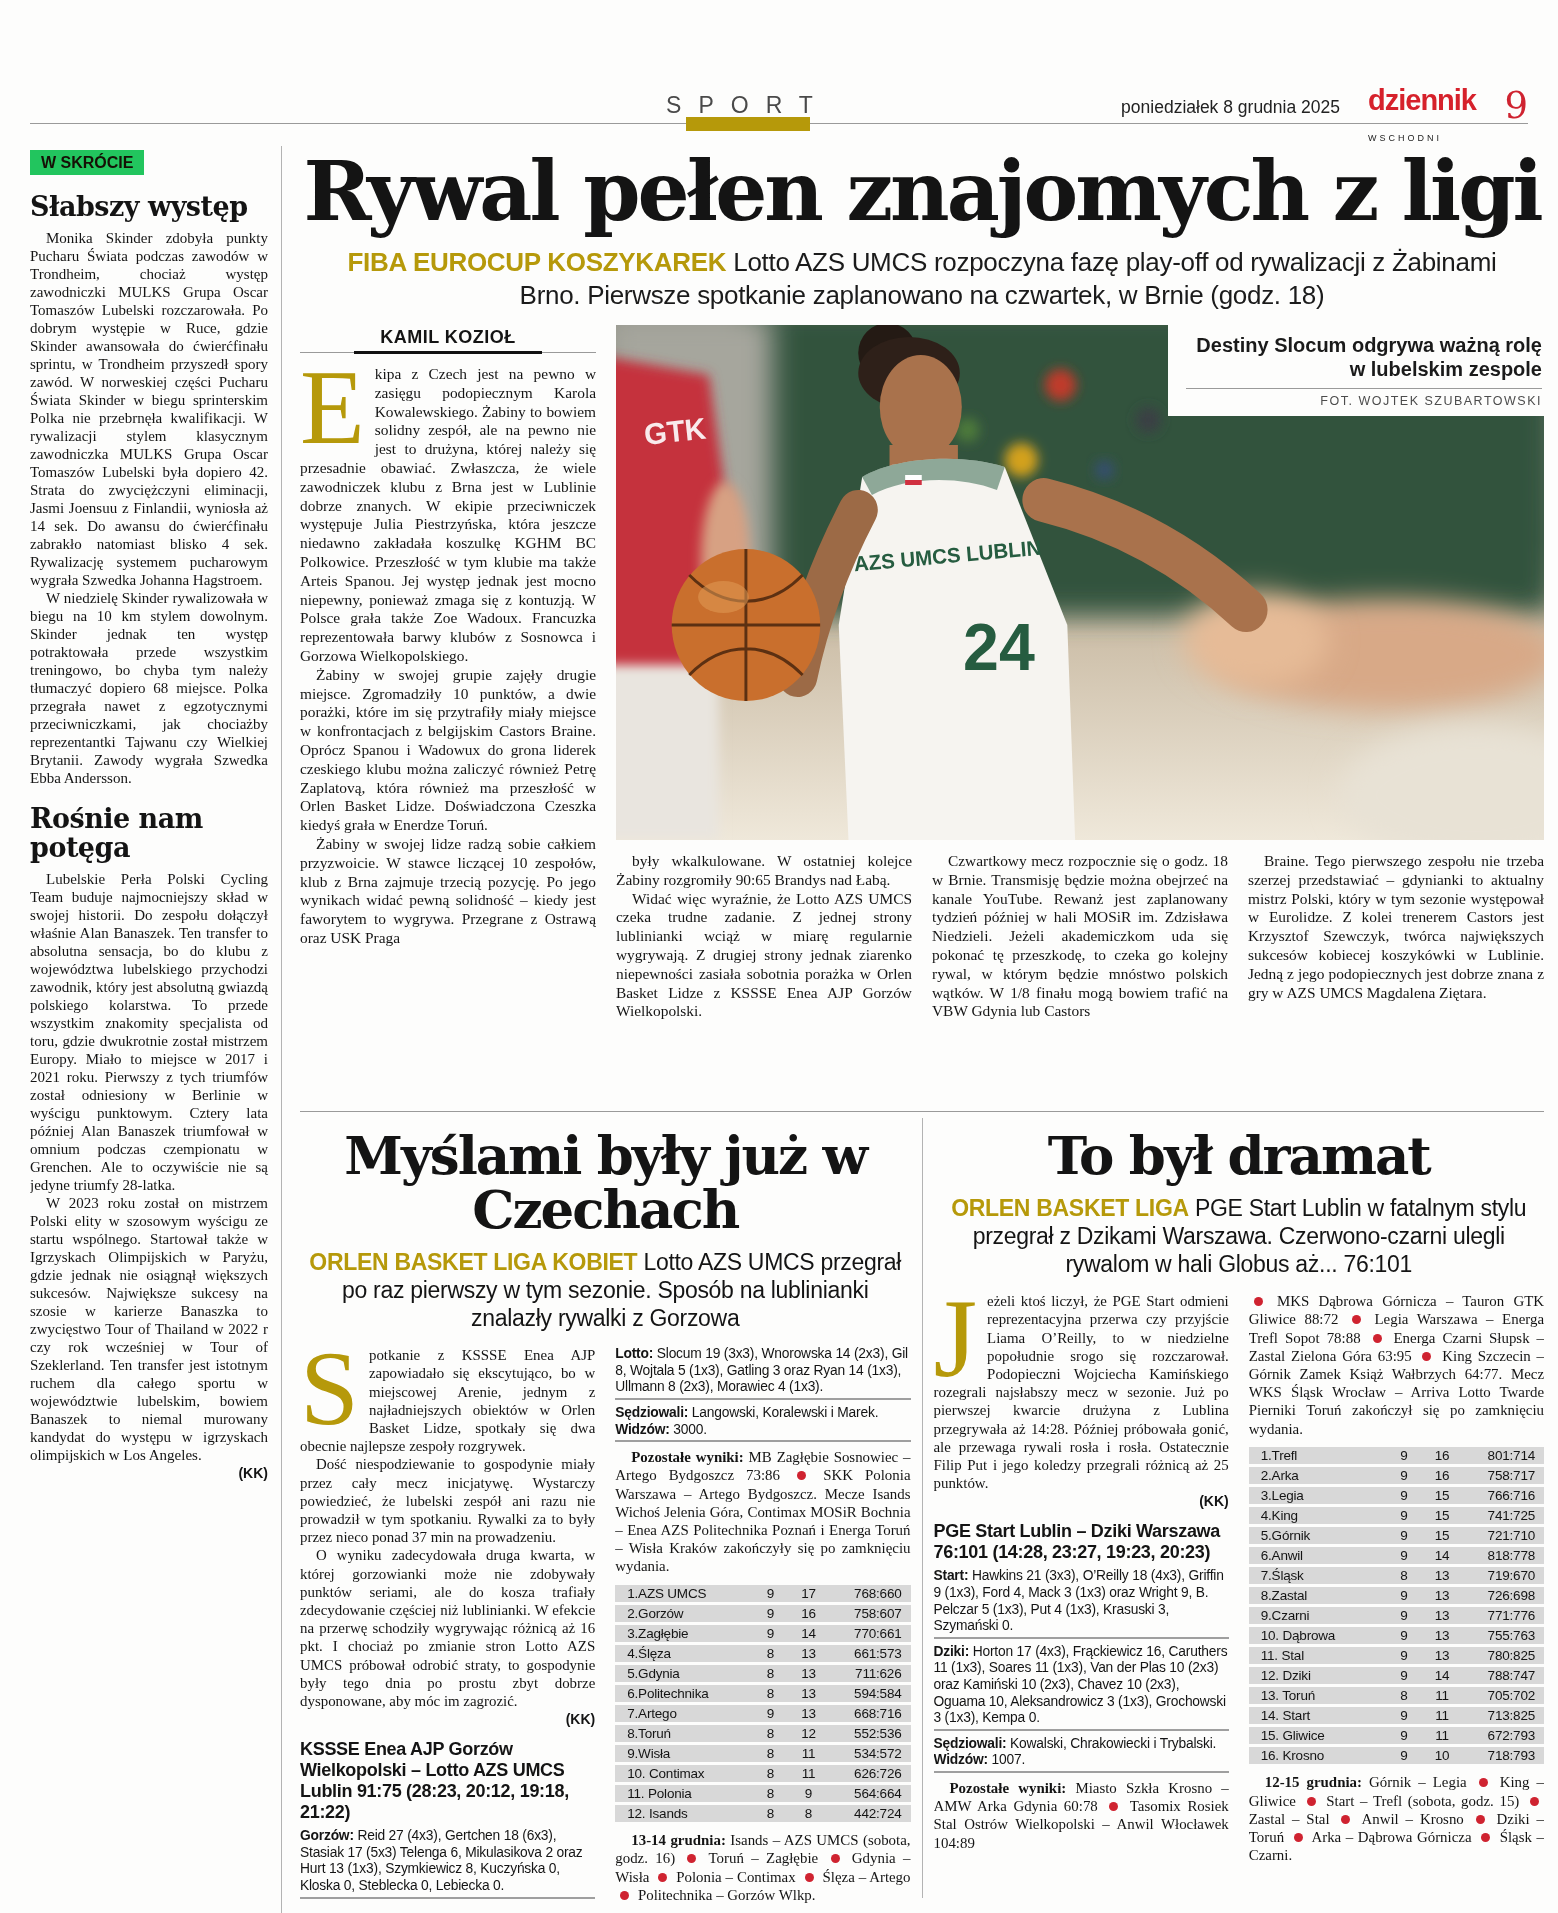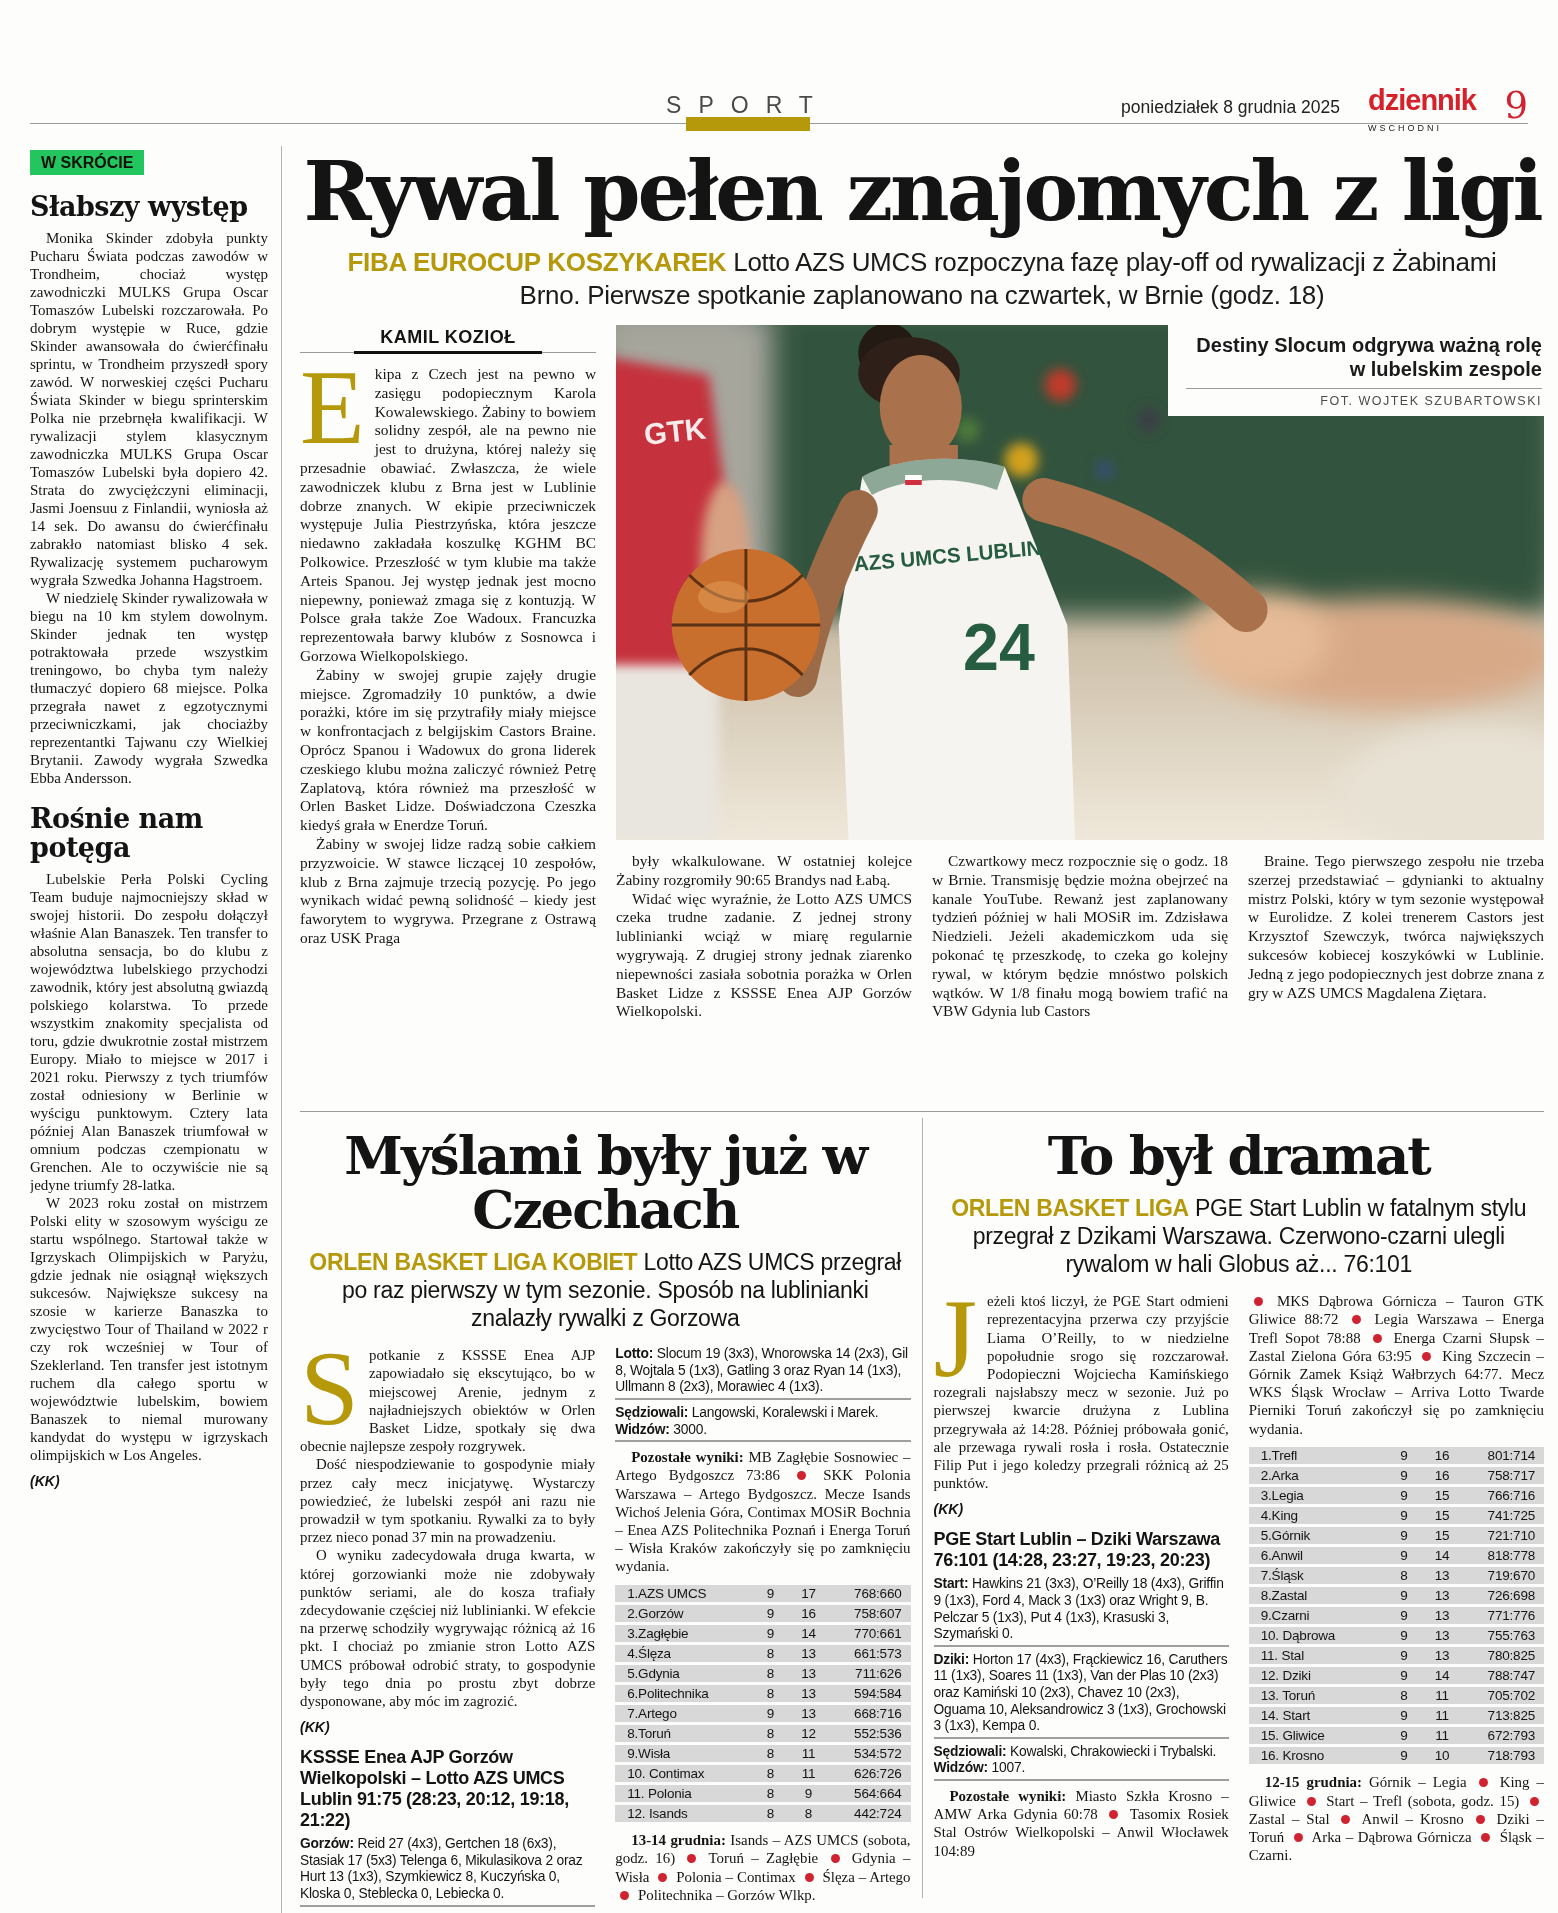--- a/index.html
+++ b/index.html
@@ -10,38 +10,38 @@
   .mh-sport{position:absolute;top:92px;left:748px;transform:translateX(-50%);
             font-family:"Liberation Sans",sans-serif;font-size:23px;letter-spacing:17px;
             color:#4a4a4a;white-space:nowrap;}
   .mh-goldblock{position:absolute;top:117px;left:686px;width:124px;height:14px;background:#b6990a;}
   .mh-date{position:absolute;top:97px;right:218px;font-family:"Liberation Sans",sans-serif;
            font-size:17.5px;color:#222;}
   .mh-logo{position:absolute;top:86px;right:82px;text-align:left;line-height:1;}
   .mh-logo .big{font-family:"Liberation Sans",sans-serif;font-weight:bold;font-size:29px;
                 letter-spacing:-1px;color:#d6212b;}
   .mh-logo .sub{font-family:"Liberation Sans",sans-serif;font-size:9px;letter-spacing:3px;
-                color:#222;margin-top:9px;}
+                color:#222;margin-top:19px;}
   .mh-page{position:absolute;top:84px;right:30px;font-family:"DejaVu Serif",serif;
            font-size:37px;color:#cf2330;}
   
   .content{position:absolute;top:146px;left:30px;right:14px;bottom:0;display:flex;}
   .rail{width:238px;flex:none;border-right:1px solid #b3b3b3;padding-right:13px;overflow:hidden;}
   .main{flex:1;padding-left:18px;overflow:hidden;}
   
   .badge{display:inline-block;background:#22c55e;color:#151005;
          font-family:"Liberation Sans",sans-serif;font-weight:bold;font-size:16px;
          padding:4px 11px 3px;margin:4px 0 10px;}
   .rail h3{font-family:"DejaVu Serif",serif;font-size:27px;line-height:1.05;margin:8px 0 8px;
            letter-spacing:-0.5px;}
   .rail h3.second{margin-top:18px;}
   .para{margin:0;text-align:justify;text-indent:16px;}
   .rail .para{font-size:15px;line-height:18px;}
   .sign{font-family:"Liberation Sans",sans-serif;font-weight:bold;font-size:14px;
-        text-align:left;margin-top:9px;font-style:italic;}
+        text-align:right;margin-top:1px;}
   
   .lead-headline{font-family:"DejaVu Serif",serif;font-weight:bold;font-size:82px;
                  line-height:1.0;text-align:center;letter-spacing:-3px;margin:4px 0 14px;}
   .kicker{font-family:"Liberation Sans",sans-serif;font-size:26px;line-height:1.25;
           text-align:center;margin:0 30px 14px;letter-spacing:-0.3px;color:#1b1b1b;}
   .kicker strong{color:#b6990a;}
   .story-grid{display:grid;grid-template-columns:repeat(4,1fr);grid-template-rows:515px 247px;
               column-gap:20px;row-gap:12px;}
   .sg-cell{overflow:hidden;}
   .sg-col1{grid-row:1/3;grid-column:1/2;}

